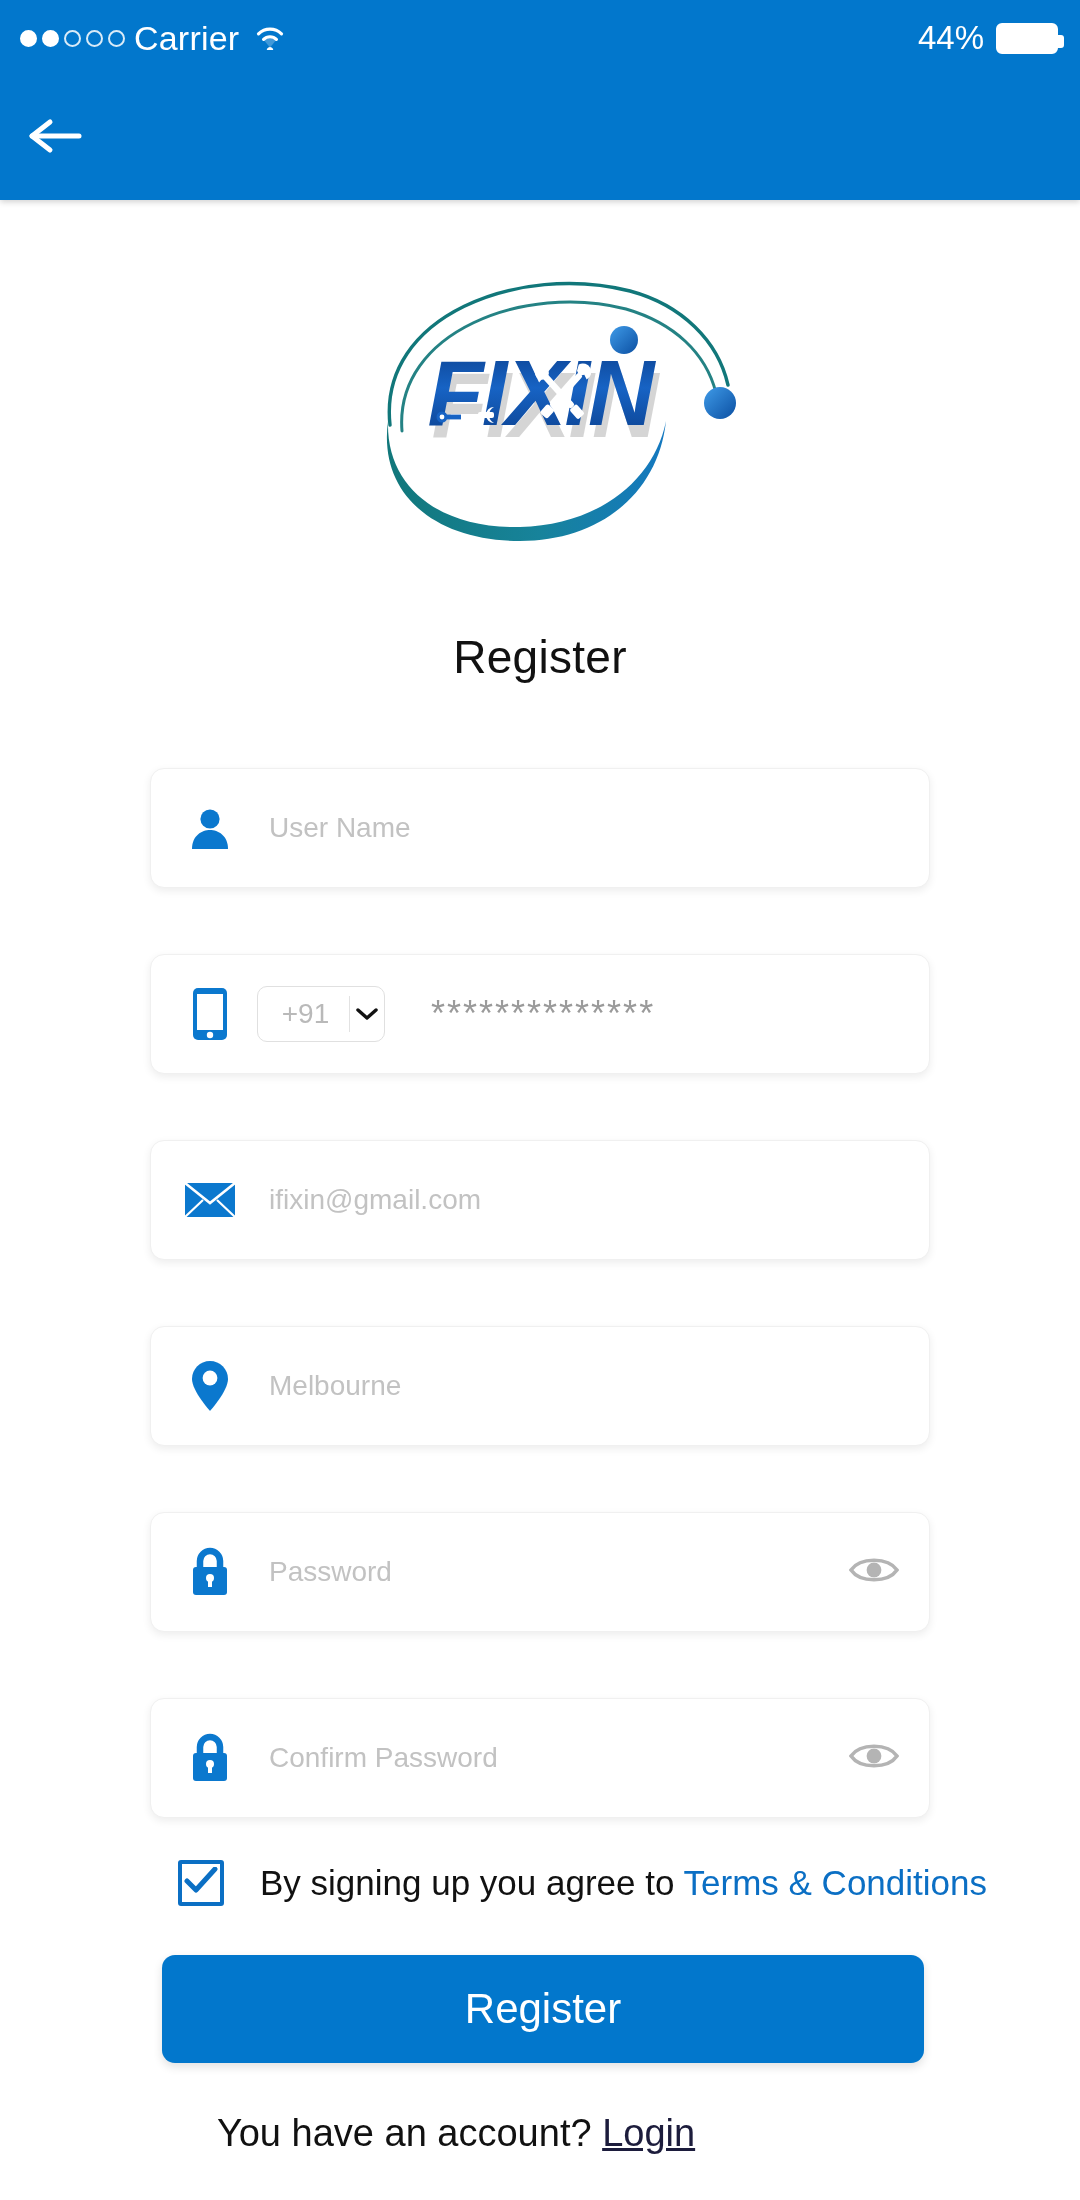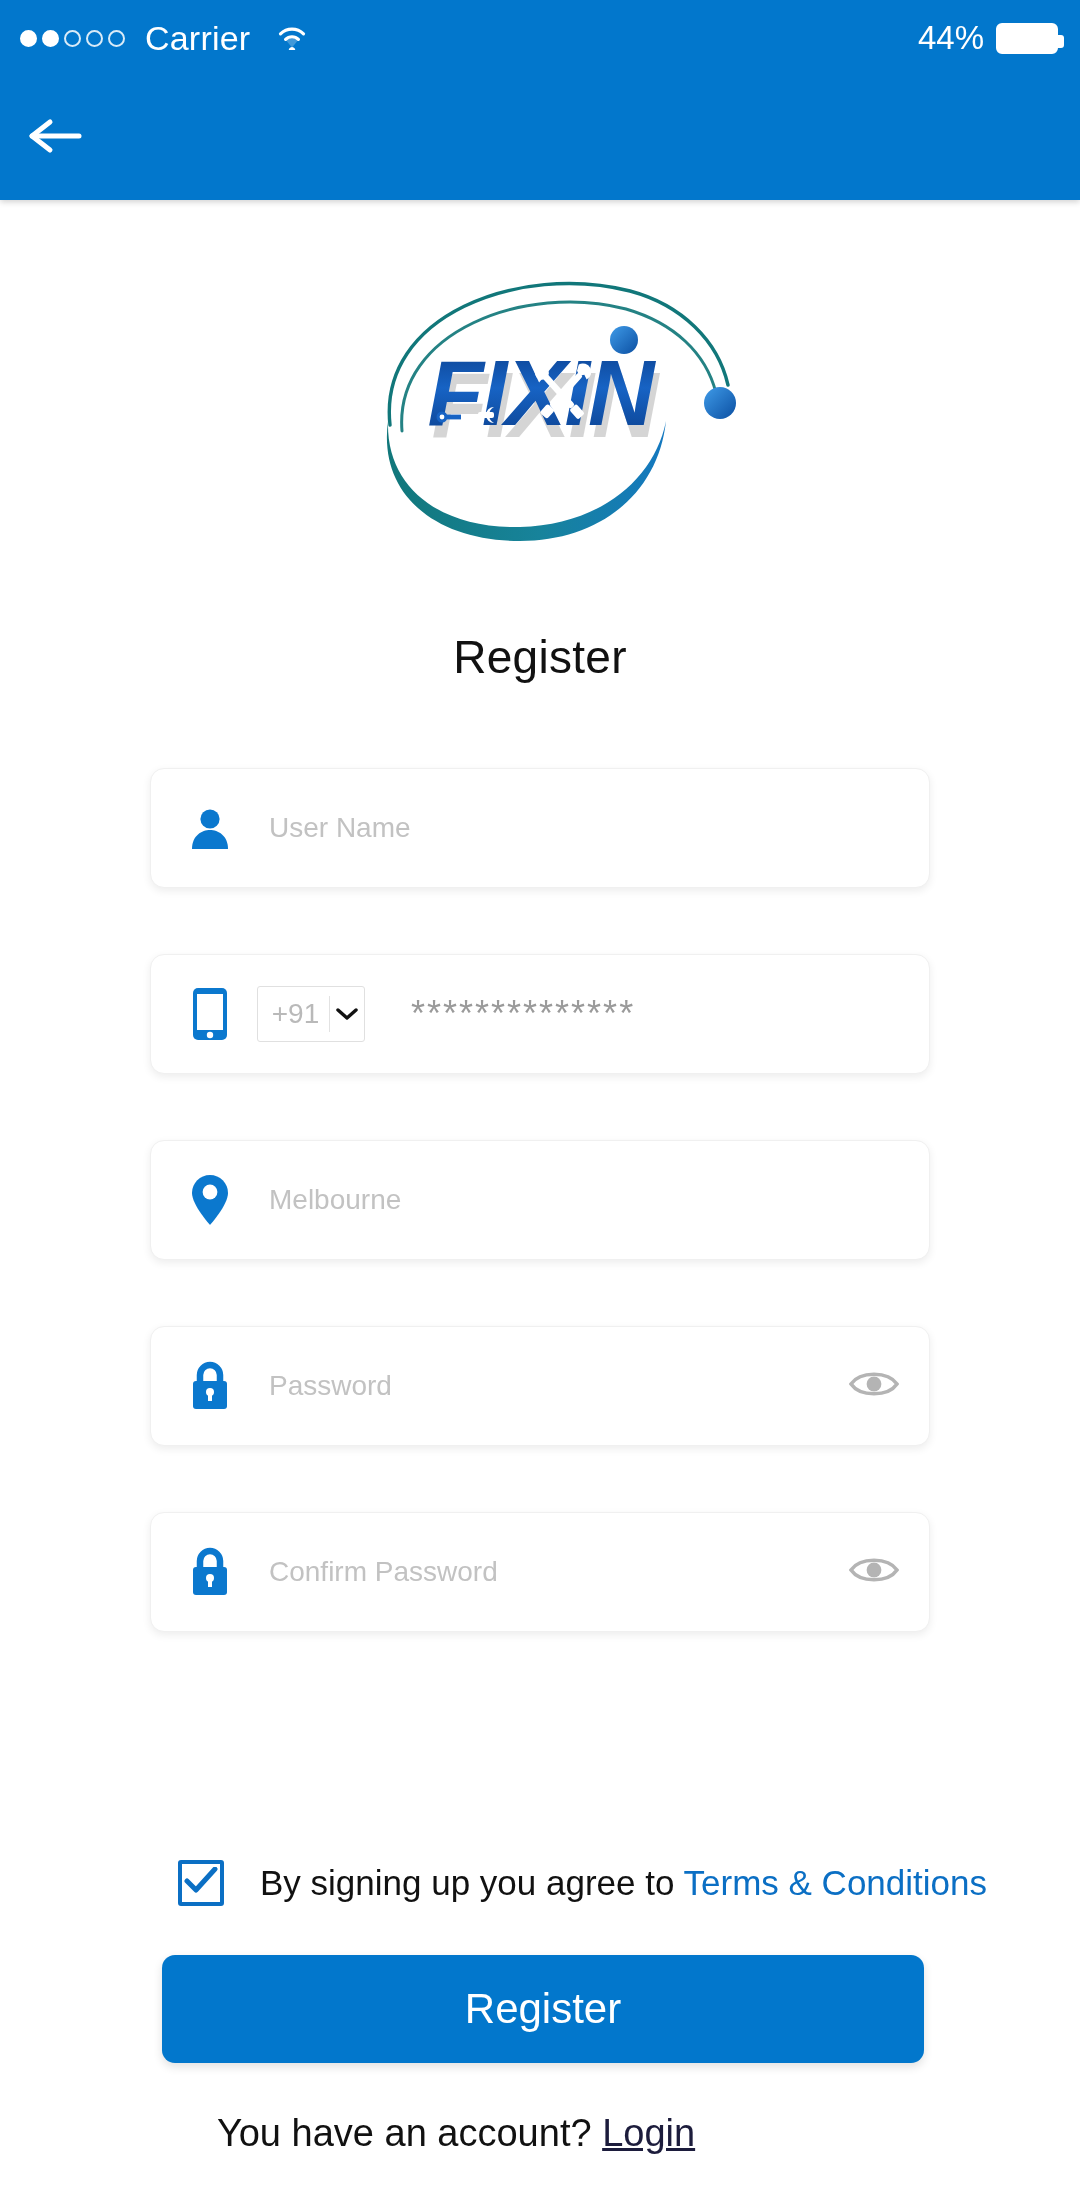--- a/index.html
+++ b/index.html
@@ -37,21 +37,21 @@
     display: flex;
     align-items: center;
     color: #ffffff;
   }
 
   .sb-left {
     position: absolute;
     left: 20px;
     display: flex;
     align-items: center;
-    gap: 20px;
+    gap: 9px;
   }
 
   .sig-dots { display: flex; align-items: center; gap: 5px; }
   .dot {
     width: 17px; height: 17px;
     border-radius: 50%;
     border: 2px solid #ffffff;
   }
   .dot.filled { background: #ffffff; }
   .dot.empty  { background: transparent; opacity: 0.85; }
@@ -173,26 +173,26 @@
     width: 110px;
     min-width: 110px;
     display: flex;
     align-items: center;
     justify-content: center;
     cursor: pointer;
   }
 
   
   .cc-select {
-    width: 108px;
+    width: 128px;
     height: 56px;
     margin-left: -12px;
     margin-right: 46px;
     border: 1px solid #e0e0e0;
-    border-radius: 3px;
+    border-radius: 10px;
     background: #ffffff;
     display: flex;
     align-items: center;
     cursor: pointer;
   }
   .cc-val {
     flex: 1;
     text-align: center;
     font-size: 28px;
     color: #b9b9b9;
@@ -412,20 +412,30 @@
         <span class="cc-div"></span>
         <span class="cc-arrow">
           <svg width="22" height="14" viewBox="0 0 22 14">
             <path d="M2 3 L11 11 L20 3" stroke="#111111" stroke-width="3.4" fill="none" stroke-linecap="round" stroke-linejoin="round"></path>
           </svg>
         </span>
       </div>
       <span class="phone-mask">**************</span>
     </div>
 
+    <div class="field">
+      <span class="field-icon">
+        <svg width="52" height="40" viewBox="0 0 52 40">
+          <rect x="1" y="3" width="50" height="34" fill="#0B78CE"></rect>
+          <path d="M1 3 L26 23 L51 3" stroke="#ffffff" stroke-width="2.6" fill="none"></path>
+          <path d="M1 37 L19 20 M51 37 L33 20" stroke="#ffffff" stroke-width="2.2" fill="none"></path>
+        </svg>
+      </span>
+      <input class="field-input" type="email" placeholder="ifixin@gmail.com" style="">
+    </div>
 
     <div class="field">
       <span class="field-icon">
         <svg width="40" height="54" viewBox="0 0 40 54">
           <path d="M20 2 C 10 2, 2 10, 2 20 C 2 32, 20 52, 20 52 C 20 52, 38 32, 38 20 C 38 10, 30 2, 20 2 Z" fill="#0B78CE"></path>
           <circle cx="20" cy="19" r="7.4" fill="#ffffff"></circle>
         </svg>
       </span>
       <input class="field-input" type="text" placeholder="Melbourne" style="">
     </div>

